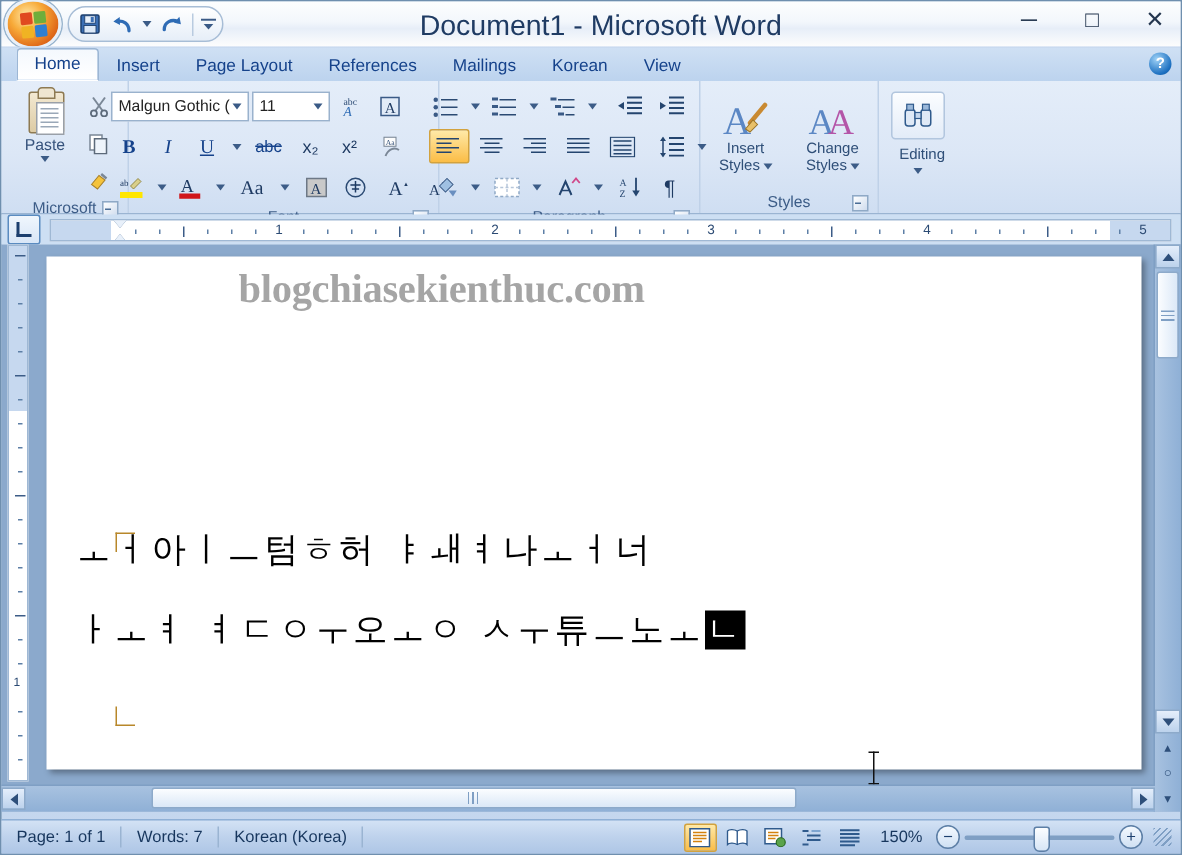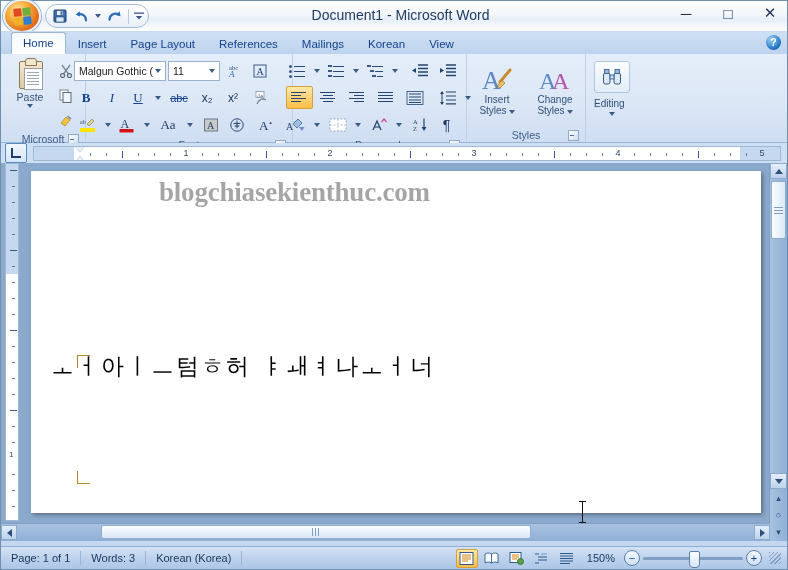--- a/index.html
+++ b/index.html
@@ -29,21 +29,21 @@
   .orb-grid i:nth-child(4){background:#2f7fd0;}
 
   .qat{position:absolute;left:44px;top:3px;height:22px;
        border:1px solid #a7bdd6;border-radius:12px;
        background:linear-gradient(180deg,#ffffff,#e6eef8);
        display:flex;align-items:center;padding:0 3px;gap:1px;}
   .qat .qb{width:21px;height:18px;display:flex;align-items:center;justify-content:center;
            border-radius:2px;cursor:default;}
   .sep-v{width:1px;height:15px;background:#b9cbe0;margin:0 2px;}
   .doc-title{position:absolute;left:0;right:0;top:6px;text-align:center;
-             font-size:14px;color:#1f3b63;padding-left:13px;}
+             font-size:19px;color:#1f3b63;padding-left:13px;}
   .wbtns{position:absolute;right:4px;top:2px;display:flex;gap:16px;align-items:center;}
   .wbtn{width:26px;height:20px;display:flex;align-items:center;justify-content:center;
         font-size:15px;color:#24364f;cursor:default;}
 
   
   .tabrow{position:relative;height:22px;
     background:linear-gradient(180deg,#cfe0f4 0%,#bcd3ee 100%);
     border-top:1px solid #c9daf0;display:flex;align-items:flex-end;padding-left:10px;}
   .tab{height:19px;line-height:19px;padding:0 11px;font-size:11.5px;color:#15428b;
        cursor:default;border:1px solid transparent;border-bottom:none;
@@ -626,21 +626,21 @@
           </div>
         </div>
       </div>
       <div class="group-label">
         <span>Styles</span>
         <span class="dlg"></span>
       </div>
     </div>
 
     <div class="group editgrp" style="border-right:none">
-      <div class="group-body" style="flex-direction:column;align-items:flex-start;padding-top:4px">
+      <div class="group-body" style="flex-direction:column;align-items:flex-end;padding-top:4px">
         <div class="editbtn">
           <svg width="20" height="18" viewBox="0 0 20 18">
             <rect x="1.5" y="5" width="6.5" height="11" rx="2" fill="#dfe9f6" stroke="#2f5a8c"></rect>
             <rect x="12" y="5" width="6.5" height="11" rx="2" fill="#dfe9f6" stroke="#2f5a8c"></rect>
             <rect x="8" y="7" width="4" height="4" fill="#c6d8ee" stroke="#2f5a8c" stroke-width=".8"></rect>
             <rect x="2.5" y="1.5" width="4.5" height="4" fill="#9ab8da" stroke="#2f5a8c" stroke-width=".8"></rect>
             <rect x="13" y="1.5" width="4.5" height="4" fill="#9ab8da" stroke="#2f5a8c" stroke-width=".8"></rect>
           </svg>
         </div>
         <div class="stylelbl" style="margin-top:3px">Editing</div>
@@ -736,20 +736,23 @@
       <span class="vtick" style="top:342px"></span>
     </div>
 
     <div class="page">
       <div class="watermark">blogchiasekienthuc.com</div>
 
       <div class="corner-mark cm-tl"></div>
       <div class="corner-mark cm-bl"></div>
 
       <div class="doctext ln1">ㅗㅓ아ㅣㅡ텀ㅎ허 ㅑㅙㅕ나ㅗㅓ너</div>
+      <div class="doctext ln2">
+        <span>ㅏㅗㅕ ㅕㄷㅇㅜ오ㅗㅇ ㅅㅜ튜ㅡ노ㅗ</span><span class="compose">ㄴ</span>
+      </div>
 
       <div class="icaret"></div>
     </div>
 
     <div class="vsb">
       <div class="sbbtn">
           <span class="arw up"></span>
         </div>
       <div class="vthumb">
           <span class="grip"></span>
@@ -771,21 +774,21 @@
         </div>
       <div class="sbbtn" style="height:15px;width:16px;position:absolute;right:0">
           <span class="arw rt"></span>
         </div>
     </div>
   </div>
 
   <div class="status">
     <div class="st-item">Page: 1 of 1</div>
     <div class="st-sep"></div>
-    <div class="st-item">Words: 3</div>
+    <div class="st-item">Words: 7</div>
     <div class="st-sep"></div>
     <div class="st-item">Korean (Korea)</div>
     <div class="st-sep"></div>
 
     <div class="st-right">
       <div class="vbtn on">
         <svg width="15" height="13" viewBox="0 0 15 13">
           <rect x="1" y="0.5" width="13" height="12" fill="#fff" stroke="#2f5a8c"></rect>
           <path d="M3 3 H12 M3 5 H12 M3 7 H12 M3 9 H9" stroke="#d4820f" stroke-width="1.1"></path>
         </svg>

